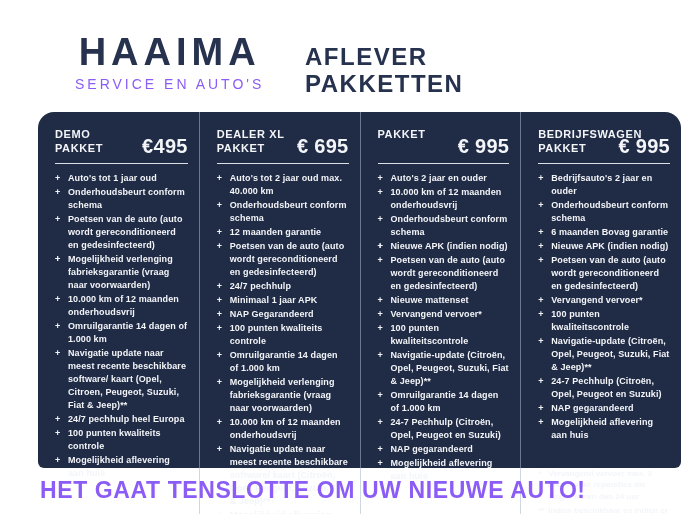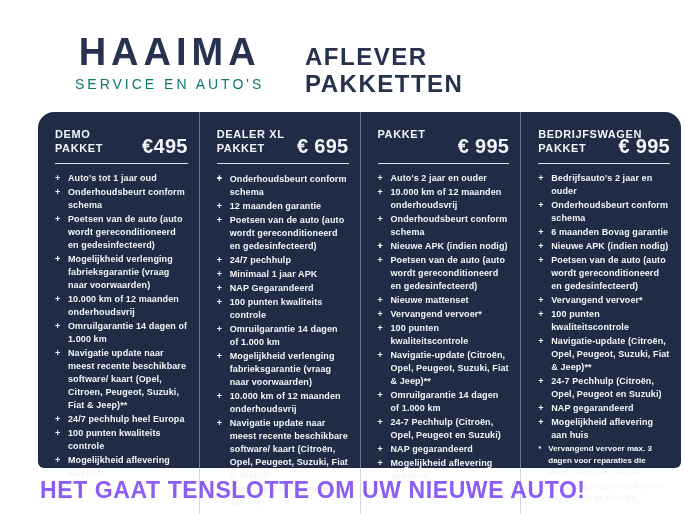--- a/index.html
+++ b/index.html
@@ -6,21 +6,21 @@
   body {
     width:685px; height:514px;
     background:#ffffff;
     font-family:"Liberation Sans","DejaVu Sans",sans-serif;
     position:relative; overflow:hidden;
     color:#26324e;
   }
   
   .logo { position:absolute; left:75px; top:33px; }
   .logo-name { font-size:38px; font-weight:700; letter-spacing:5px; line-height:1; color:#26324e;text-align:center; }
-  .logo-sub  { font-size:14px; font-weight:400; letter-spacing:3px; margin-top:5px; color:#0f766e; }
+  .logo-sub  { font-size:14px; font-weight:400; letter-spacing:3px; margin-top:5px; color:#8b5cf6; }
   .header-title {
     position:absolute; left:305px; top:44px;
     font-size:24px; font-weight:700; letter-spacing:1.5px;
     line-height:1.12; color:#26324e;
   }
   
   .panel {
     position:absolute; left:38px; top:112px; width:643px; height:356px;
     background:#202b46; border-radius:16px 16px 6px 6px;
     color:#f3f5f8; box-sizing:border-box;
@@ -88,21 +88,21 @@
   <section class="col">
     <header class="col-head">
       <div class="col-title">
         <div class="t1">DEALER XL</div>
         <div class="t2">PAKKET</div>
       </div>
       <div class="price">€ 695</div>
     </header>
     <div class="rule"></div>
     <ul class="items">
-          <li><span class="plus">+</span></li>
+          <li><span class="plus">+</span><span>Auto's tot 2 jaar oud max. 40.000 km</span></li>
           <li><span class="plus">+</span><span>Onderhoudsbeurt conform schema</span></li>
           <li><span class="plus">+</span><span>12 maanden garantie</span></li>
           <li><span class="plus">+</span><span>Poetsen van de auto (auto wordt gereconditioneerd en gedesinfecteerd)</span></li>
           <li><span class="plus">+</span><span>24/7 pechhulp</span></li>
           <li><span class="plus">+</span><span>Minimaal 1 jaar APK</span></li>
           <li><span class="plus">+</span><span>NAP Gegarandeerd</span></li>
           <li><span class="plus">+</span><span>100 punten kwaliteits controle</span></li>
           <li><span class="plus">+</span><span>Omruilgarantie 14 dagen of 1.000 km</span></li>
           <li><span class="plus">+</span><span>Mogelijkheid verlenging fabrieksgarantie (vraag naar voorwaarden)</span></li>
           <li><span class="plus">+</span><span>10.000 km of 12 maanden onderhoudsvrij</span></li>

